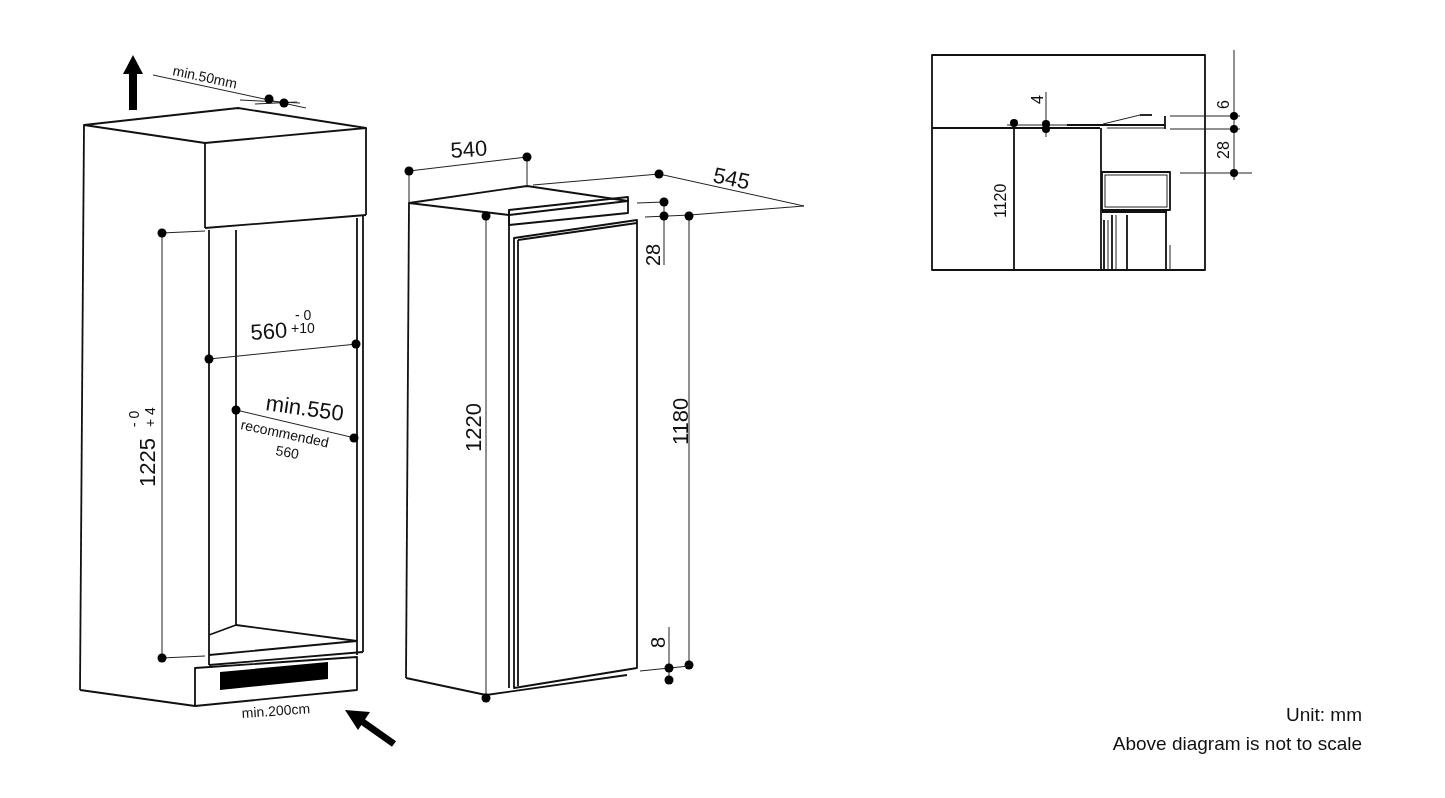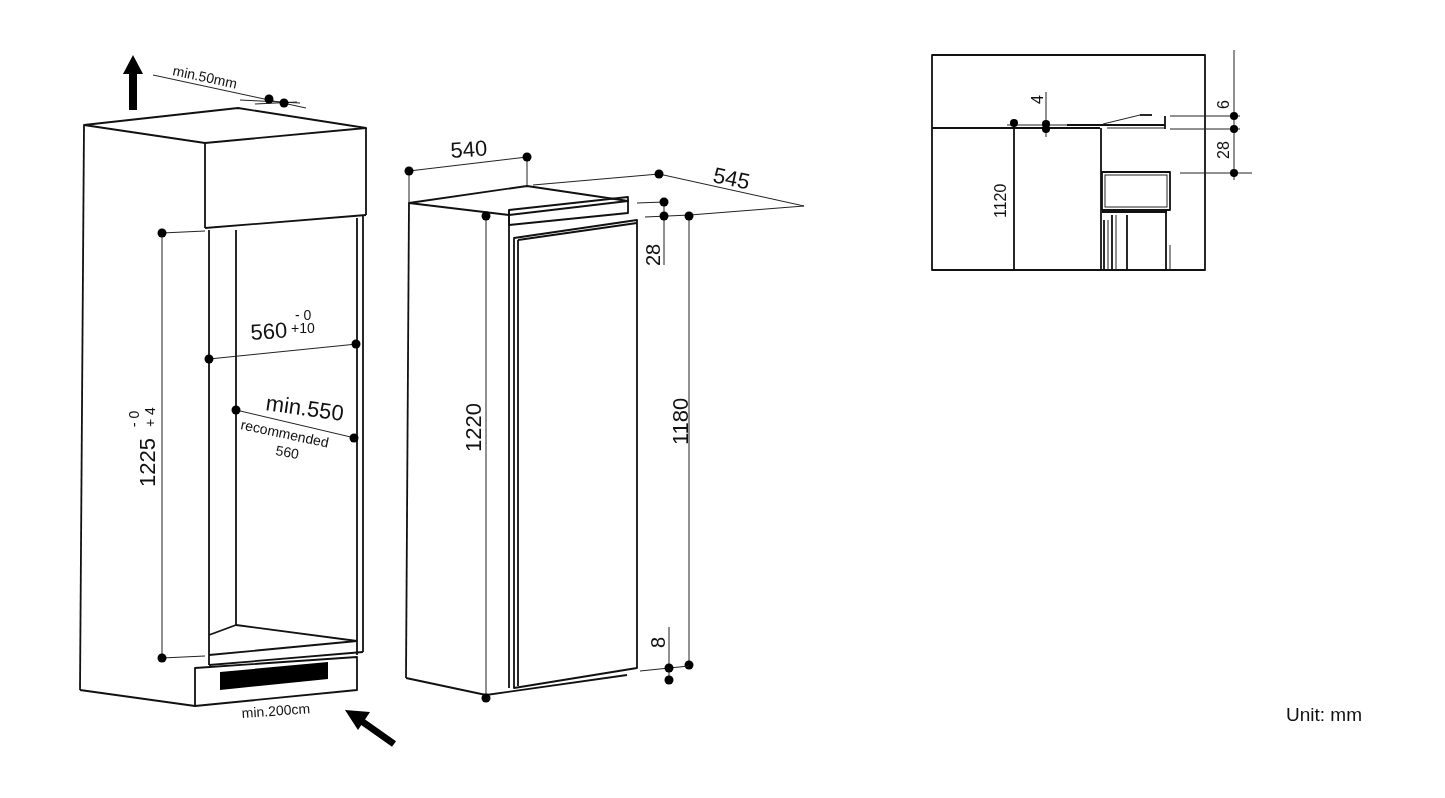--- a/index.html
+++ b/index.html
@@ -176,13 +176,14 @@
     <circle cx="1234" cy="116" r="4" class="dot"></circle>
     <circle cx="1234" cy="129" r="4" class="dot"></circle>
     <circle cx="1234" cy="173" r="4" class="dot"></circle>
     <text x="1229" y="109" font-size="16" transform="rotate(-90 1229 109)">6</text>
     <text x="1229" y="159" font-size="16" transform="rotate(-90 1229 159)">28</text>
   </g>
 </svg>
 
 <div class="notes">
   <div>Unit: mm</div>
+  <div>Above diagram is not to scale</div>
 </div>
 
 </body></html>

